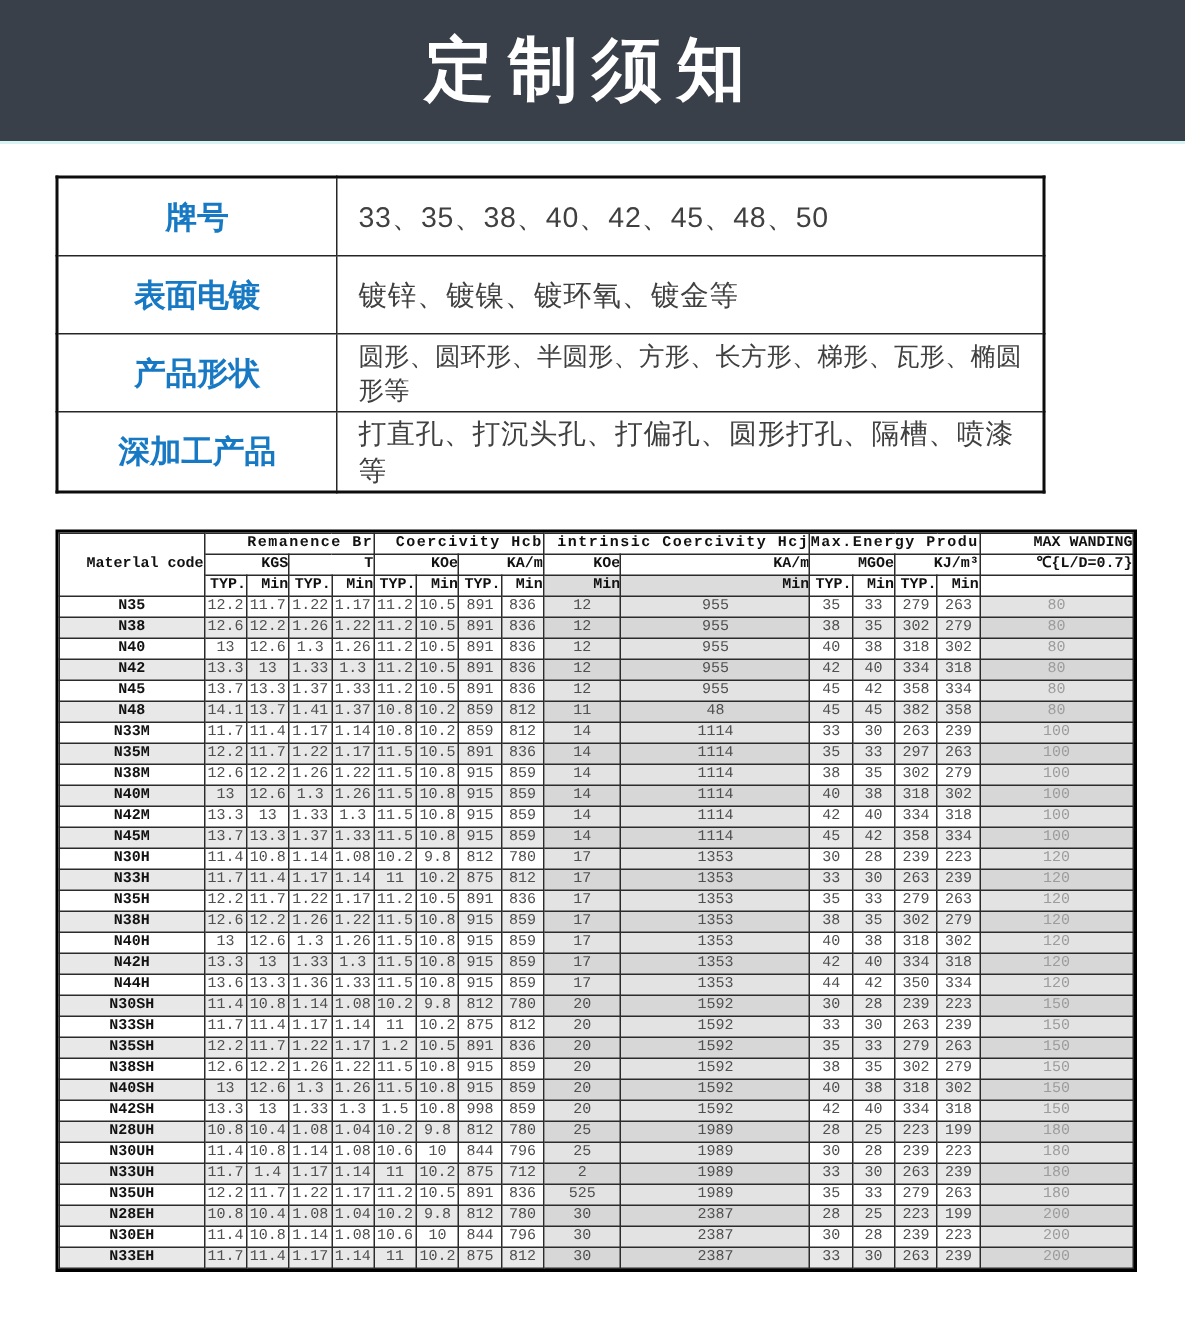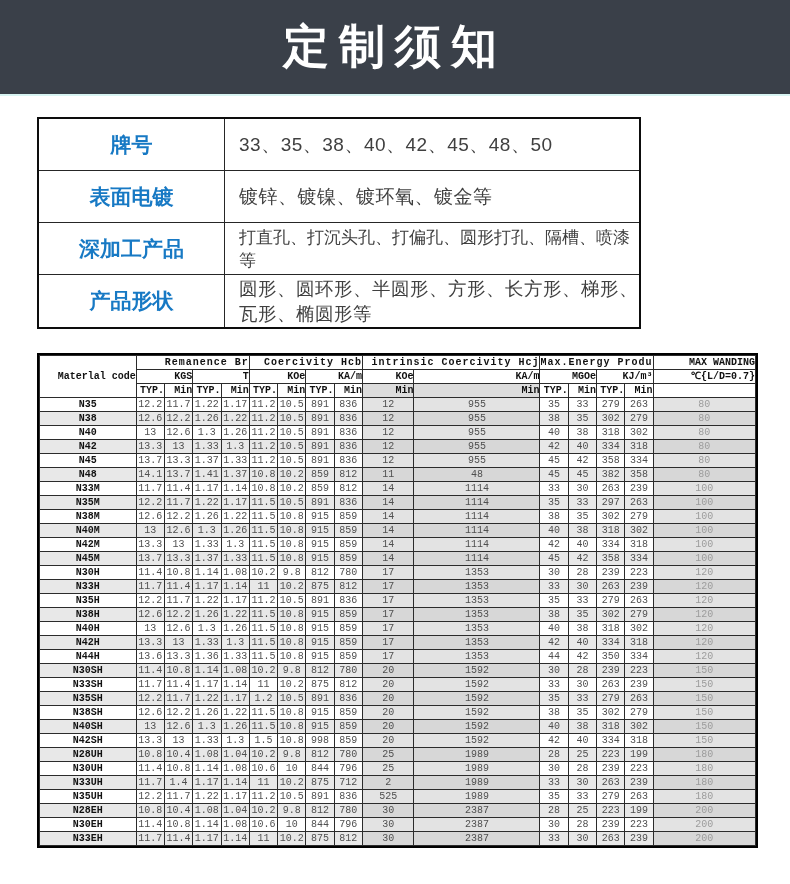--- a/index.html
+++ b/index.html
@@ -13,21 +13,21 @@
     height:94px;background:#3a4049;
     display:flex;align-items:center;justify-content:center;
     border-bottom:2px solid #d8f4f2;
   }
   .banner .title{
     color:#ffffff;font-size:46px;font-weight:bold;letter-spacing:10px;
     font-family:"Liberation Sans","DejaVu Sans",sans-serif;
   }
   
   .info-table{
-    margin:21px 0 0 37px;width:604px;border-collapse:collapse;
+    margin:21px 0 0 37px;width:660px;border-collapse:collapse;
     border:2px solid #0d0d0d;table-layout:fixed;
   }
   .info-table td{
     border:1px solid #262626;height:49px;vertical-align:middle;
   }
   .info-table td.label{
     width:183px;text-align:center;color:#1779c4;font-weight:bold;font-size:21px;
   }
   .info-table td.value{
     padding-left:14px;color:#404040;font-size:19px;letter-spacing:.5px;
@@ -73,26 +73,26 @@
   <tbody>
     <tr>
       <td class="label">牌号</td>
       <td class="value">33、35、38、40、42、45、48、50</td>
     </tr>
     <tr>
       <td class="label">表面电镀</td>
       <td class="value">镀锌、镀镍、镀环氧、镀金等</td>
     </tr>
     <tr>
+      <td class="label">产品形状</td>
+      <td class="value">圆形、圆环形、半圆形、方形、长方形、梯形、瓦形、椭圆形等</td>
+    </tr>
+    <tr>
       <td class="label">深加工产品</td>
       <td class="value">打直孔、打沉头孔、打偏孔、圆形打孔、隔槽、喷漆等</td>
-    </tr>
-    <tr>
-      <td class="label">产品形状</td>
-      <td class="value">圆形、圆环形、半圆形、方形、长方形、梯形、瓦形、椭圆形等</td>
     </tr>
   </tbody>
 </table>
 
 <div class="spec-wrap">
   <table class="spec">
     <colgroup>
       <col style="width:13.5%">
       <col style="width:3.95%">
         <col style="width:3.95%">

